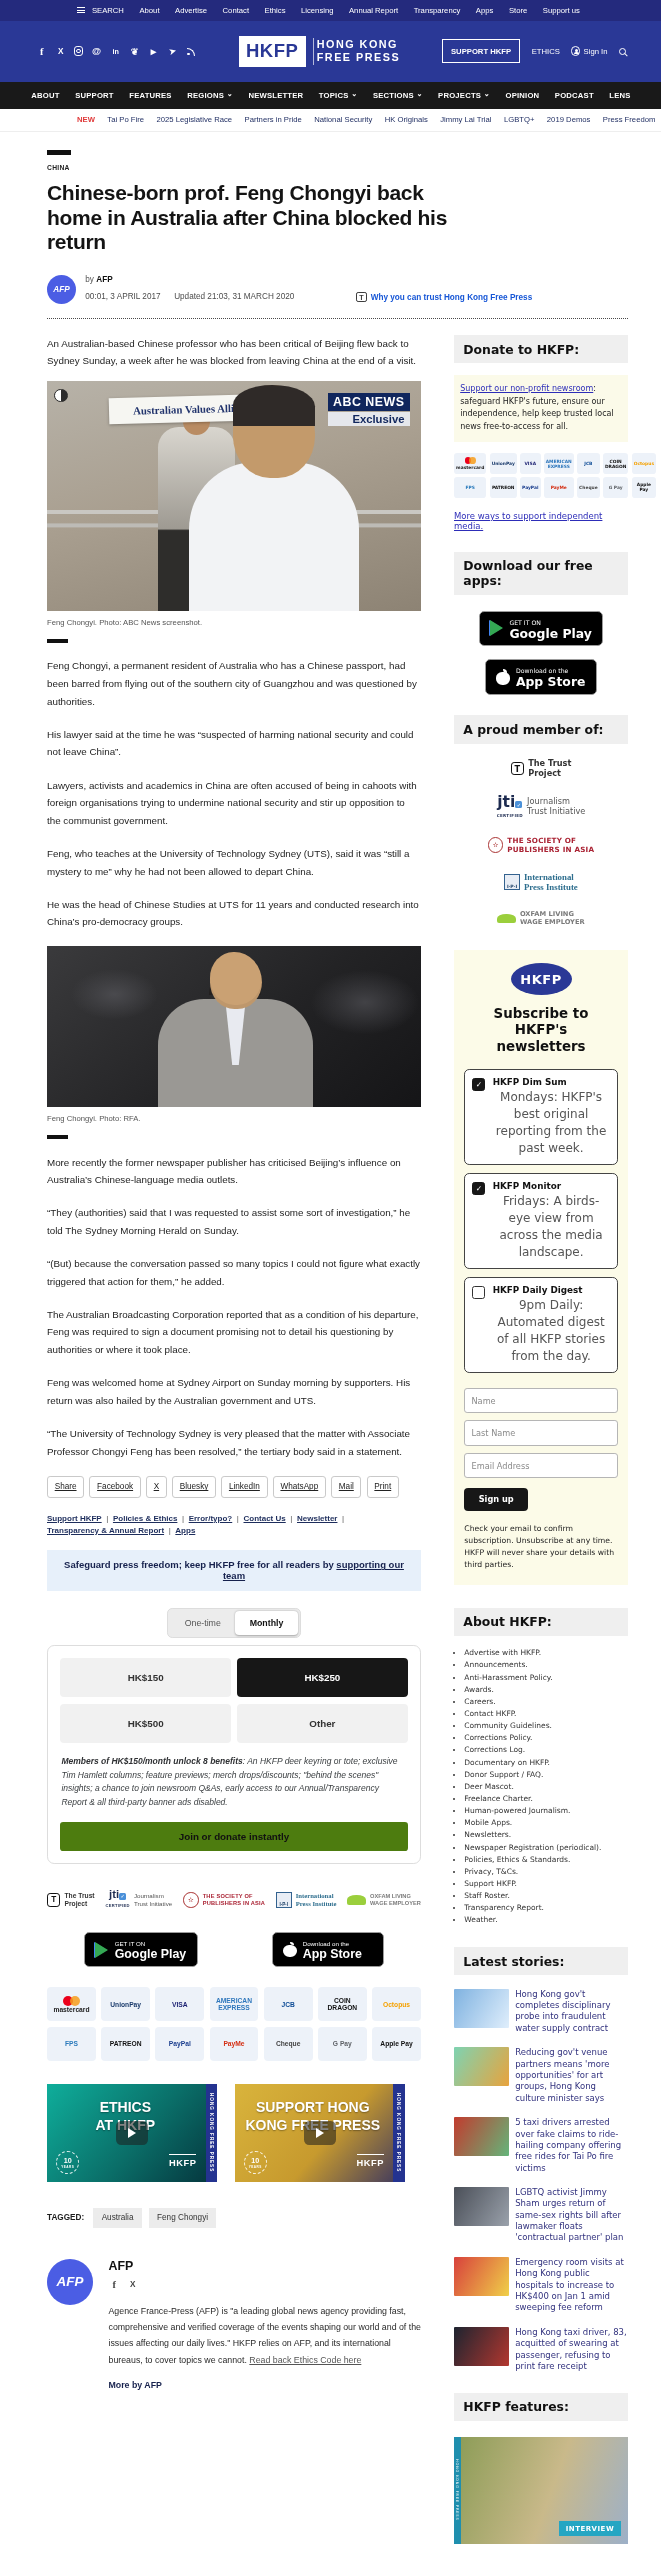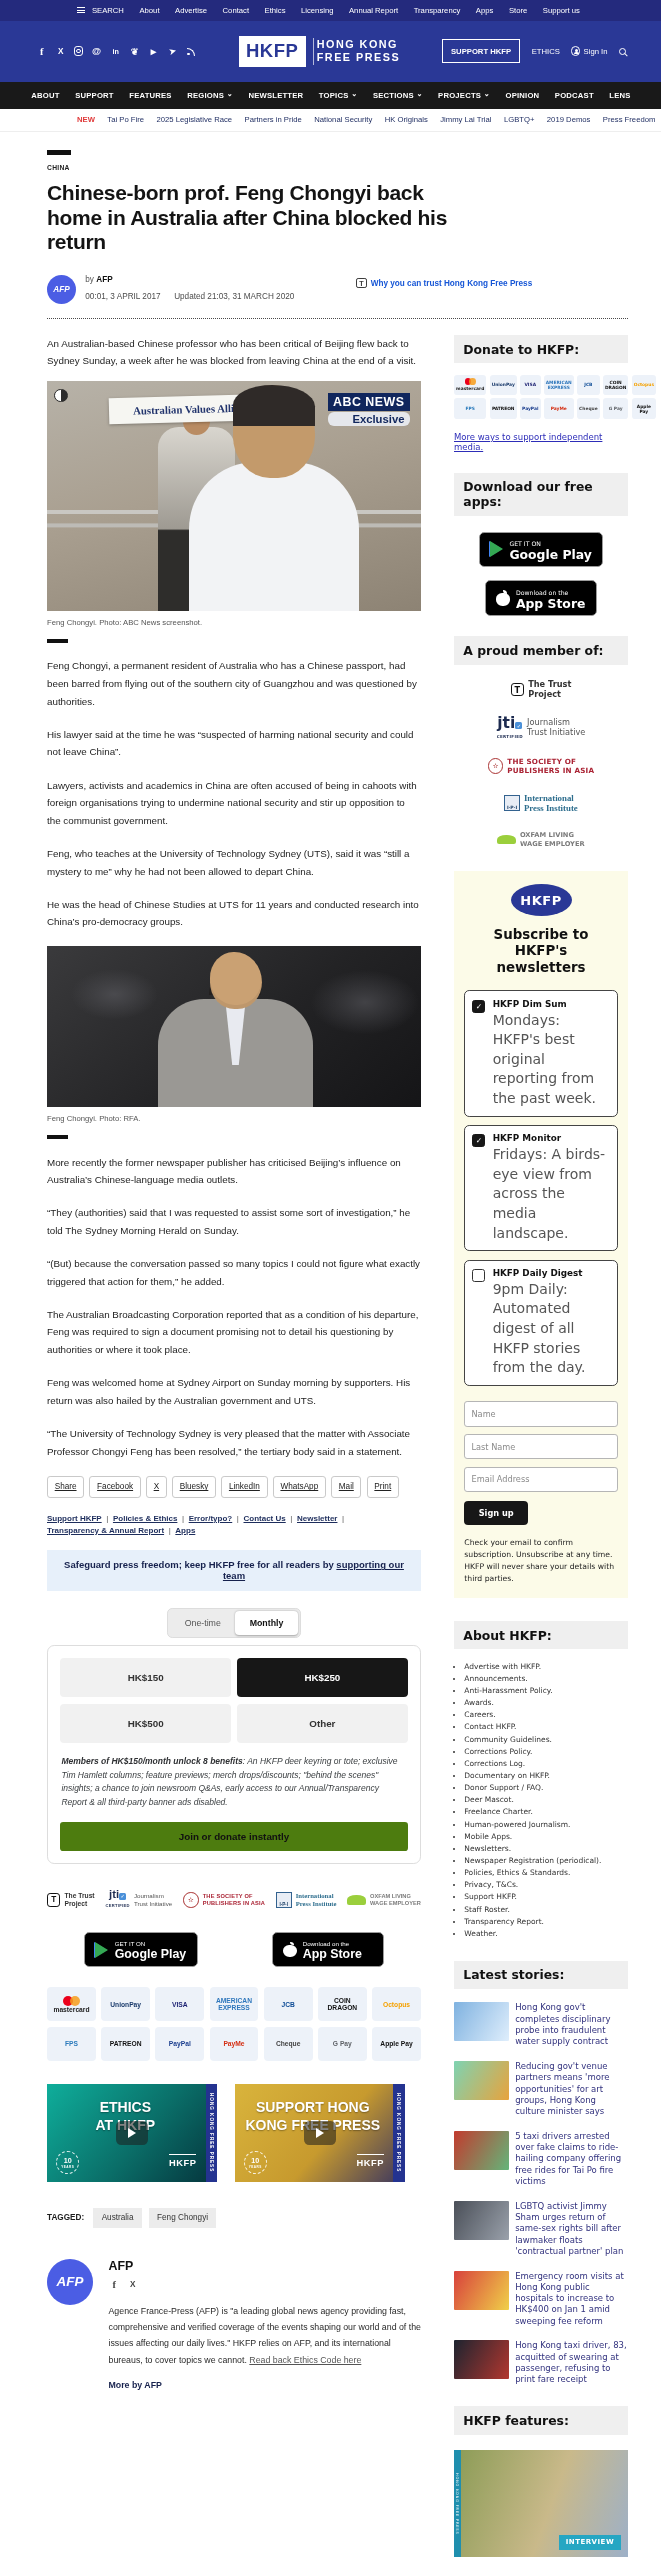--- a/index.html
+++ b/index.html
@@ -59,39 +59,39 @@
   .kicker-bar { width:24px; height:4.6px; background:#111; margin-top:18.5px; }
   .category { margin-top:9.3px; font-size:6.7px; font-weight:700; letter-spacing:0.3px; color:#222; }
   h1.title { margin-top:10.3px; width:412px; font-size:21px; line-height:1.16; letter-spacing:-0.3px; font-weight:700; color:#141414; }
   .byline-row { display:flex; align-items:flex-start; margin-top:20.6px; }
   .avatar { width:29px; height:29px; border-radius:50%; background:#4b5de4; color:#fff; display:flex; align-items:center; justify-content:center; font-weight:800; font-style:italic; font-size:8.2px; flex:none; }
   .by-block { margin-left:9.3px; }
   .by-line { font-size:8.2px; color:#555; }
   .by-line b { color:#111; }
   .date-line { margin-top:8.2px; font-size:8.2px; color:#4c4c4c; }
   .date-line .upd { margin-left:11.3px; }
-  .trust-line { margin-left:62px; margin-top:3px; display:flex; align-items:center; gap:4.1px; cursor:pointer; }
+  .trust-line { margin-left:62px; margin-top:17px; display:flex; align-items:center; gap:4.1px; cursor:pointer; }
   .t-ic { width:10.3px; height:10.3px; border:1px solid #3c3c3c; border-radius:2.1px; color:#3c3c3c; font-weight:800; font-size:7.2px; display:flex; align-items:center; justify-content:center; background:#fff; }
   .t-ic::before { content:"T"; }
   .trust-txt { color:#1656d6; font-weight:700; font-size:8.2px; }
   .dotted { border-top:1px dotted #4a4a4a; margin-top:14.4px; width:581px; }
   .columns { display:flex; gap:33px; margin-top:15.5px; }
   main { width:374px; flex:none; }
   aside { width:174px; flex:none; font-family:"DejaVu Sans",sans-serif; color:#222; }
 
   
   .para { font-size:9.8px; line-height:1.8; margin-bottom:15.5px; color:#1d1d1d; }
   .lead { margin-bottom:11.3px; }
   figure { margin-bottom:0; }
   .fig1 { height:230px; position:relative; background:linear-gradient(165deg,#b7b2a8 0%,#a99f90 45%,#8d8374 100%); overflow:hidden; }
   .contrast-ic { position:absolute; top:7.2px; left:7.2px; width:13.4px; height:13.4px; border-radius:50%; background:linear-gradient(90deg,#fff 50%,#2c2c2c 50%); border:1px solid #2c2c2c; }
   .sign { position:absolute; top:14.4px; left:62px; width:170px; padding:7.2px 5.2px; background:#f6f6f2; transform:rotate(-1.5deg); text-align:center; font-family:"Liberation Serif",serif; font-weight:700; color:#23356d; font-size:10.8px; box-shadow:0 1px 3.1px rgba(0,0,0,.3); }
   .abc-badge { position:absolute; top:11.3px; right:11.3px; text-align:right; }
   .abc-l1 { background:#10265d; color:#fff; font-weight:800; font-size:12.4px; padding:2.1px 5.2px; letter-spacing:0.5px; }
-  .abc-l2 { background:rgba(235,238,245,.9); color:#10265d; font-weight:700; font-size:11.3px; padding:1px 5.2px; margin-top:1px;border-radius:6px; }
+  .abc-l2 { background:rgba(235,238,245,.9); color:#10265d; font-weight:700; font-size:11.3px; padding:1px 5.2px; margin-top:1px; }
   .ppl-a { position:absolute; left:111px; top:46px; width:77px; height:185px; background:linear-gradient(#d9d6cf,#9e9a92 55%,#2e2d2b 56%); border-radius:20.6px 20.6px 0 0; }
   .ppl-a::before { content:""; position:absolute; top:-19.6px; left:25px; width:27px; height:27px; border-radius:50%; background:#b98c63; }
   .ppl-b { position:absolute; right:62px; bottom:-20.6px; width:170px; height:170px; background:#f2f3f5; border-radius:67px 67px 0 0; }
   .ppl-b::before { content:""; position:absolute; top:-77px; left:44px; width:82px; height:93px; border-radius:48% 52% 45% 45%; background:#c39a6b; }
   .ppl-b::after { content:""; position:absolute; top:-77px; left:44px; width:82px; height:41px; border-radius:48% 52% 0 0; background:#2f2a28; }
   .rail { position:absolute; left:0; right:0; top:129px; height:4.1px; background:#c9c7c2; box-shadow:0 13.4px 0 #bdbbb6; }
   .fig2 { height:161px; position:relative; background:linear-gradient(140deg,#3a3a3c 0%,#232325 55%,#151517 100%); overflow:hidden; }
   .couch { position:absolute; inset:0; background:radial-gradient(62px 36px at 18% 30%, #4a4a4e, transparent 70%), radial-gradient(77px 46px at 85% 35%, #424246, transparent 70%); }
   .suit { position:absolute; left:111px; bottom:-15.5px; width:155px; height:124px; background:#9a9894; border-radius:46px 46px 0 0; }
   .suit::before { content:""; position:absolute; top:4.1px; left:61px; width:33px; height:62px; background:#e8eaf0; clip-path:polygon(20% 0,80% 0,60% 100%,40% 100%); }
@@ -200,21 +200,21 @@
   .member-col { display:flex; flex-direction:column; align-items:center; gap:17.5px; margin-top:15.5px; }
 
   .nl-box { background:#fcfbe8; padding:13.4px 10.3px; margin-top:23px; }
   .nl-logo { width:61px; height:32px; background:#2a3896; border-radius:50%; color:#fff; font-weight:800; font-size:13px; display:flex; align-items:center; justify-content:center; margin:0 auto; letter-spacing:0.5px; }
   .nl-h { font-size:13.4px; font-weight:800; text-align:center; margin:10.3px 5.2px 13.4px; color:#111; line-height:1.25; }
   .nl-opt { background:#fff; border:0.8px solid #444; border-radius:5.2px; padding:7.2px; display:flex; gap:7.2px; margin-bottom:8.2px; cursor:pointer; }
   .cb { width:13px; height:13px; border:1px solid #333; border-radius:2.6px; flex:none; background:#fff; position:relative; margin-top:1px; }
   .cb.on { background:#171717; border-color:#171717; }
   .cb.on::before { content:"\2713"; color:#fff; position:absolute; inset:0; display:flex; align-items:center; justify-content:center; font-size:7.7px; font-weight:700; }
   .nl-t { font-weight:700; font-size:8.8px; color:#111; }
-  .nl-d { font-size:14px; color:#555; line-height:1.4; margin-top:2.1px; }
+  .nl-d { font-size:12px; color:#555; line-height:1.4; margin-top:2.1px;text-align:center; }
   .nl-in { width:100%; padding:6.7px 6.2px; font-size:8.2px; border:0.5px solid #b5b5b5; border-radius:3.1px; background:#fff; margin-top:7.2px; font-family:"DejaVu Sans",sans-serif; color:#333; }
   .nl-in::placeholder { color:#8a8a8a; }
   .signup { margin-top:9.3px; background:#171717; color:#fff; border:none; border-radius:4.1px; font-weight:700; font-size:8.2px; padding:6.7px 14.4px; cursor:pointer; font-family:"DejaVu Sans",sans-serif; }
   .nl-disc { font-size:7.7px; line-height:1.55; margin-top:12.4px; color:#222; }
 
   .about-list { margin-top:11.3px; padding-left:10.3px; }
   .about-list li { font-size:7.5px; line-height:1.62; color:#333; cursor:pointer; }
   .story { display:flex; gap:6.2px; margin-top:13.4px; cursor:pointer; }
   .thumb { width:55px; height:39px; flex:none; border-radius:1px; background:#ccc; }
   .story-t { font-size:8.5px; line-height:1.33; color:#32327e; }
@@ -682,20 +682,23 @@
           </p>
           <div class="more-by">More by AFP</div>
         </div>
       </div>
     </main>
 
     <aside>
 
       <div class="sb-sec">
         <div class="sb-h">Donate to HKFP:</div>
+        <div class="support-note">
+          <span class="lnk">Support our non-profit newsroom</span><span>: safeguard HKFP's future, ensure our independence, help keep trusted local news free-to-access for all.</span>
+        </div>
         <div class="sb-pay">
 
             <span class="pay">
               <span class="mc-circles" style="display: block;"></span>
               <span style="color: rgb(34, 34, 34);">mastercard</span>
             </span>
 
             <span class="pay">
 
               <span style="color: rgb(26, 58, 107);">UnionPay</span>

